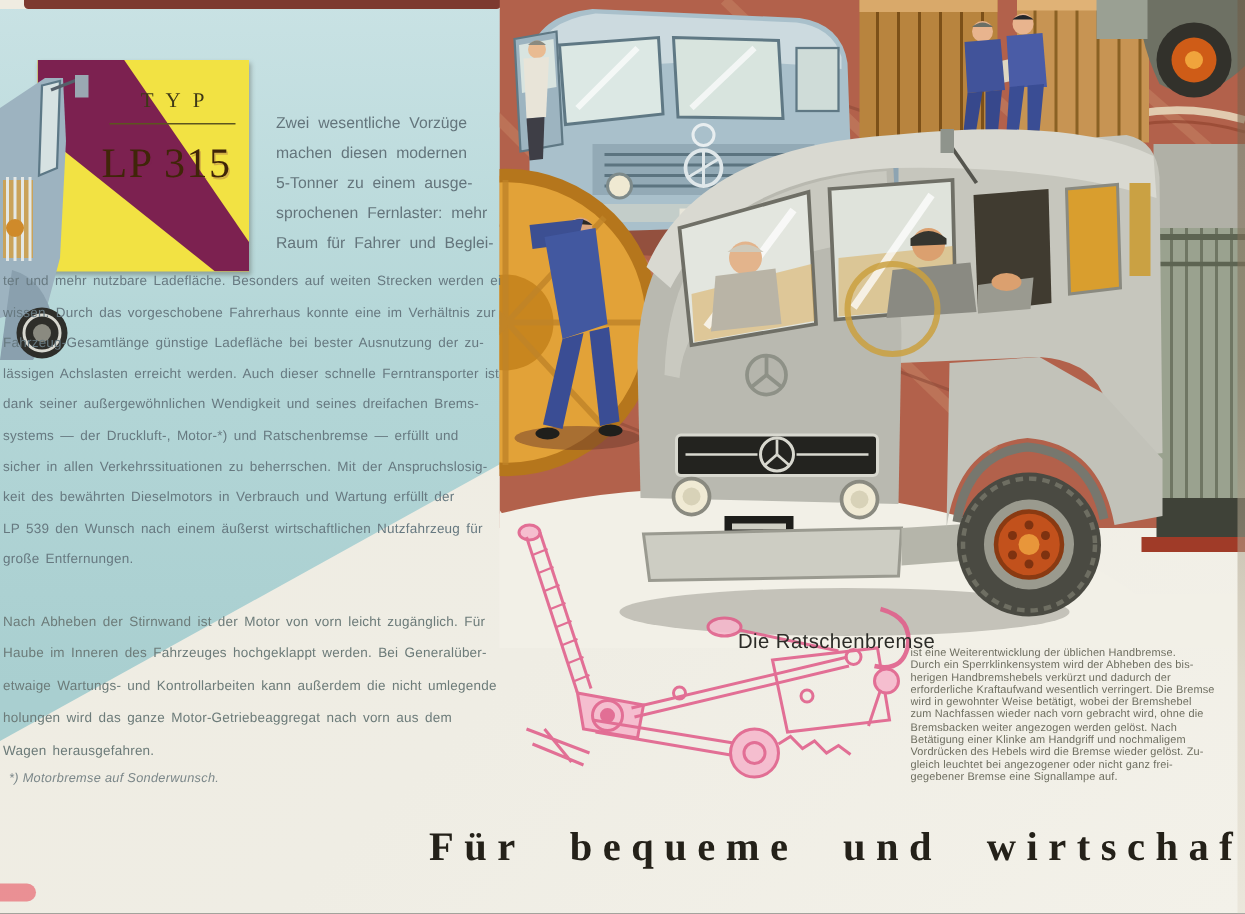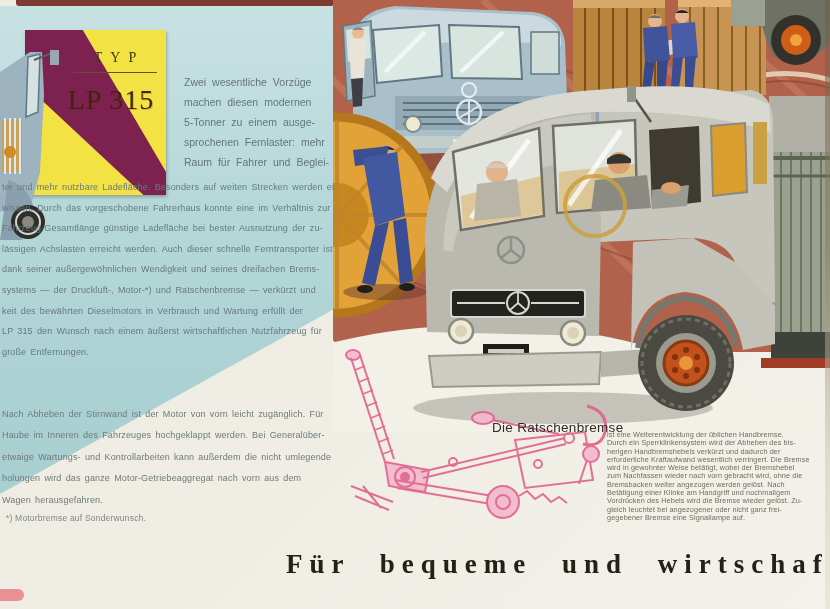--- a/index.html
+++ b/index.html
@@ -20,21 +20,21 @@
     background:linear-gradient(180deg,#c9e2e4 0%,#b5d7d8 35%,#a9cfd0 75%);
     clip-path:polygon(0 6px,336px 6px,336px 308px,0 494px);
     z-index:1;
   }
   .top-maroon-strip{
     position:absolute;left:16px;top:0;width:318px;height:6px;
     background:#7d3a30;border-radius:0 0 3px 3px;z-index:2;
   }
   
   .badge{
-    position:absolute;left:25px;top:30px;width:141px;height:165px;
+    position:absolute;left:25px;top:40px;width:141px;height:141px;
     background:#f2e243;z-index:4;
     box-shadow:1px 2px 3px rgba(60,60,50,.35);
   }
   .badge .maroon{
     position:absolute;inset:0;
     background:#7c2150;
     clip-path:polygon(0 0,41% 0,100% 86%,100% 100%,84% 100%,0 33%);
   }
   .badge .typ{
     position:absolute;left:46px;top:20px;width:88px;text-align:center;
@@ -61,21 +61,21 @@
     font-size:9px;line-height:20.6px;color:#677980;word-spacing:1.5px;letter-spacing:.15px;
   }
   .body-col div{white-space:nowrap;}
   .para2-col{
     position:absolute;left:2px;top:404px;width:340px;z-index:6;overflow:hidden;
     font-size:9px;line-height:21.4px;color:#6c7b79;word-spacing:1.5px;letter-spacing:.15px;
   }
   .para2-col div{white-space:nowrap;}
   .footnote{
     position:absolute;left:6px;top:513px;z-index:6;
-    font-size:8.5px;color:#7b8789;letter-spacing:.2px;
+    font-size:8.5px;color:#7b8789;letter-spacing:.2px;font-style:italic;
   }
   
   .scene{position:absolute;left:333px;top:0;z-index:2;}
   .brake-draw{position:absolute;left:333px;top:344px;z-index:3;}
   .brake-label{
     position:absolute;left:492px;top:420px;z-index:6;
     font-size:13.5px;font-weight:normal;color:#2c2c28;letter-spacing:.3px;
   }
   .brake-text{
     position:absolute;left:607px;top:431px;width:218px;z-index:6;
@@ -421,23 +421,24 @@
     <div>sprochenen Fernlaster: mehr</div>
     <div>Raum für Fahrer und Beglei-</div>
   </div>
 
   <div class="body-col">
     <div>ter und mehr nutzbare Ladefläche. Besonders auf weiten Strecken werden ein</div>
     <div>wissen. Durch das vorgeschobene Fahrerhaus konnte eine im Verhältnis zur</div>
     <div>Fahrzeug-Gesamtlänge günstige Ladefläche bei bester Ausnutzung der zu-</div>
     <div>lässigen Achslasten erreicht werden. Auch dieser schnelle Ferntransporter ist</div>
     <div>dank seiner außergewöhnlichen Wendigkeit und seines dreifachen Brems-</div>
-    <div>systems — der Druckluft-, Motor-*) und Ratschenbremse — verkürzt und</div>
+    <div>systems — der Druckluft-, Motor-*) und Ratschenbremse — erfüllt und</div>
+    <div>sicher in allen Verkehrssituationen zu beherrschen. Mit der Anspruchslosig-</div>
     <div>keit des bewährten Dieselmotors in Verbrauch und Wartung erfüllt der</div>
-    <div>LP 315 den Wunsch nach einem äußerst wirtschaftlichen Nutzfahrzeug für</div>
+    <div>LP 539 den Wunsch nach einem äußerst wirtschaftlichen Nutzfahrzeug für</div>
     <div>große Entfernungen.</div>
   </div>
 
   <div class="para2-col">
     <div>Nach Abheben der Stirnwand ist der Motor von vorn leicht zugänglich. Für</div>
     <div>Haube im Inneren des Fahrzeuges hochgeklappt werden. Bei Generalüber-</div>
     <div>etwaige Wartungs- und Kontrollarbeiten kann außerdem die nicht umlegende</div>
     <div>holungen wird das ganze Motor-Getriebeaggregat nach vorn aus dem</div>
     <div>Wagen herausgefahren.</div>
   </div>

